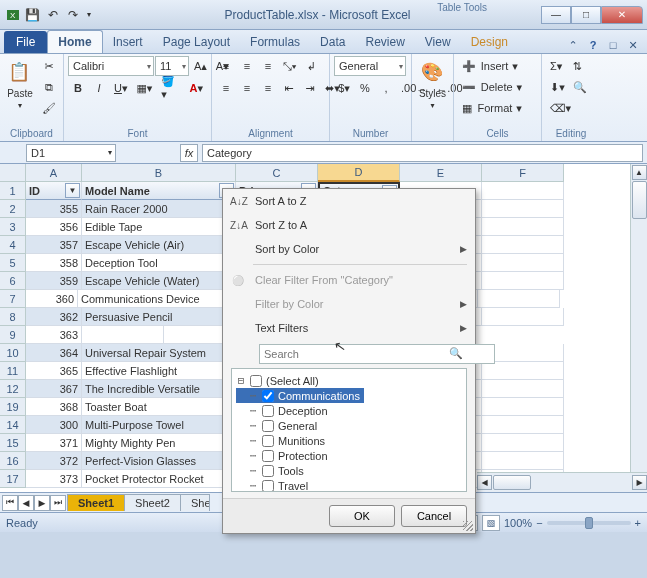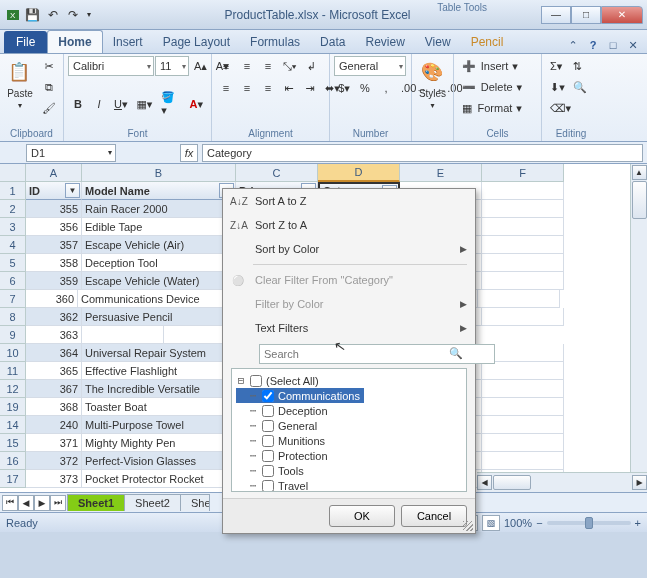--- a/index.html
+++ b/index.html
@@ -61,21 +61,21 @@
 .thdr .dd{position:absolute;right:1px;top:1px;width:15px;height:15px;border:1px solid #8ba4c4;background:linear-gradient(#fdfdfd,#e3ecf6);display:flex;align-items:center;justify-content:center;font-size:8px;}
 .trow{background:#dbe5f1;}
 .trow.alt{background:#fff;}
 .activecell{border:2px solid #333 !important;}
 
 
 .sheettabs{position:absolute;left:0;bottom:20px;right:0;height:20px;background:#e6eef8;border-top:1px solid #8ba4c4;display:flex;align-items:center;font-size:11px;}
 .navset{display:flex;gap:0;padding:0 2px;}
 .navset span{width:16px;height:16px;border:1px solid #9ab;display:flex;align-items:center;justify-content:center;font-size:9px;background:#fff;}
 .stab{padding:2px 10px;background:#fff;border:1px solid #9ab;border-bottom:none;margin-left:-1px;}
-.stab.active{background:#84cc16;font-weight:bold;}
+.stab.active{background:#eab308;font-weight:bold;}
 .stab.inactive{background:#e6edf5;}
 
 
 .status{position:absolute;left:0;bottom:0;right:0;height:20px;background:linear-gradient(#e6eef8,#cfdcee);border-top:1px solid #8ba4c4;display:flex;align-items:center;padding:0 6px;font-size:11px;color:#3b5a80;}
 .status .zoom{margin-left:auto;display:flex;align-items:center;gap:4px;}
 .slider{width:84px;height:4px;background:#c0cfe2;position:relative;border-radius:2px;}
 .slider .thumb{position:absolute;left:38px;top:-4px;width:8px;height:12px;background:#8aa5c5;border:1px solid #6e8bab;border-radius:2px;}
 .viewbtn{width:18px;height:16px;border:1px solid #9ab;background:#fff;display:flex;align-items:center;justify-content:center;font-size:9px;}
 
 
@@ -137,21 +137,21 @@
 
 <div class="tabs">
   <div class="tab file">File</div>
   <div class="tab active">Home</div>
   <div class="tab">Insert</div>
   <div class="tab">Page Layout</div>
   <div class="tab">Formulas</div>
   <div class="tab">Data</div>
   <div class="tab">Review</div>
   <div class="tab">View</div>
-  <div class="tab design">Pencil</div>
+  <div class="tab design">Design</div>
   <div class="help">
     <div class="helpbtn">⌃</div>
     <div class="helpbtn" style="color:#2a579a;font-weight:bold;">?</div>
     <div class="helpbtn">□</div>
     <div class="helpbtn">✕</div>
   </div>
 </div>
 
 <div class="ribbon">
   <div class="group" style="width:64px;">
@@ -164,21 +164,21 @@
       <div class="vstack">
         <div class="rbtn">✂</div>
         <div class="rbtn">⧉</div>
         <div class="rbtn">🖌</div>
       </div>
     </div>
     <div class="glabel">Clipboard</div>
   </div>
 
   <div class="group" style="width:148px;">
-    <div class="gbody vstack" style="gap:18px;">
+    <div class="gbody vstack" style="gap:2px;">
       <div class="hstack">
         <div class="combo" style="width:86px;">Calibri</div>
         <div class="combo" style="width:34px;">11</div>
         <div class="rbtn">A▴</div>
         <div class="rbtn">A▾</div>
       </div>
       <div class="hstack">
         <div class="rbtn">
             <b>B</b>
           </div>
@@ -400,21 +400,21 @@
       </div>
       <div class="row">
         <div class="cell trow alt" style="width: 56px; justify-content: flex-end;">368</div>
         <div class="cell trow alt" style="width: 154px;">Toaster Boat</div>
         <div class="cell trow alt" style="width: 82px;"></div>
         <div class="cell trow alt" style="width: 82px;"></div>
         <div class="cell" style="width: 82px;"></div>
         <div class="cell" style="width: 82px;"></div>
       </div>
       <div class="row">
-        <div class="cell trow" style="width: 56px; justify-content: flex-end;">240</div>
+        <div class="cell trow" style="width: 56px; justify-content: flex-end;">300</div>
         <div class="cell trow" style="width: 154px;">Multi-Purpose Towel</div>
         <div class="cell trow" style="width: 82px;"></div>
         <div class="cell trow" style="width: 82px;"></div>
         <div class="cell" style="width: 82px;"></div>
         <div class="cell" style="width: 82px;"></div>
       </div>
       <div class="row">
         <div class="cell trow alt" style="width: 56px; justify-content: flex-end;">371</div>
         <div class="cell trow alt" style="width: 154px;">Mighty Mighty Pen</div>
         <div class="cell trow alt" style="width: 82px;"></div>

